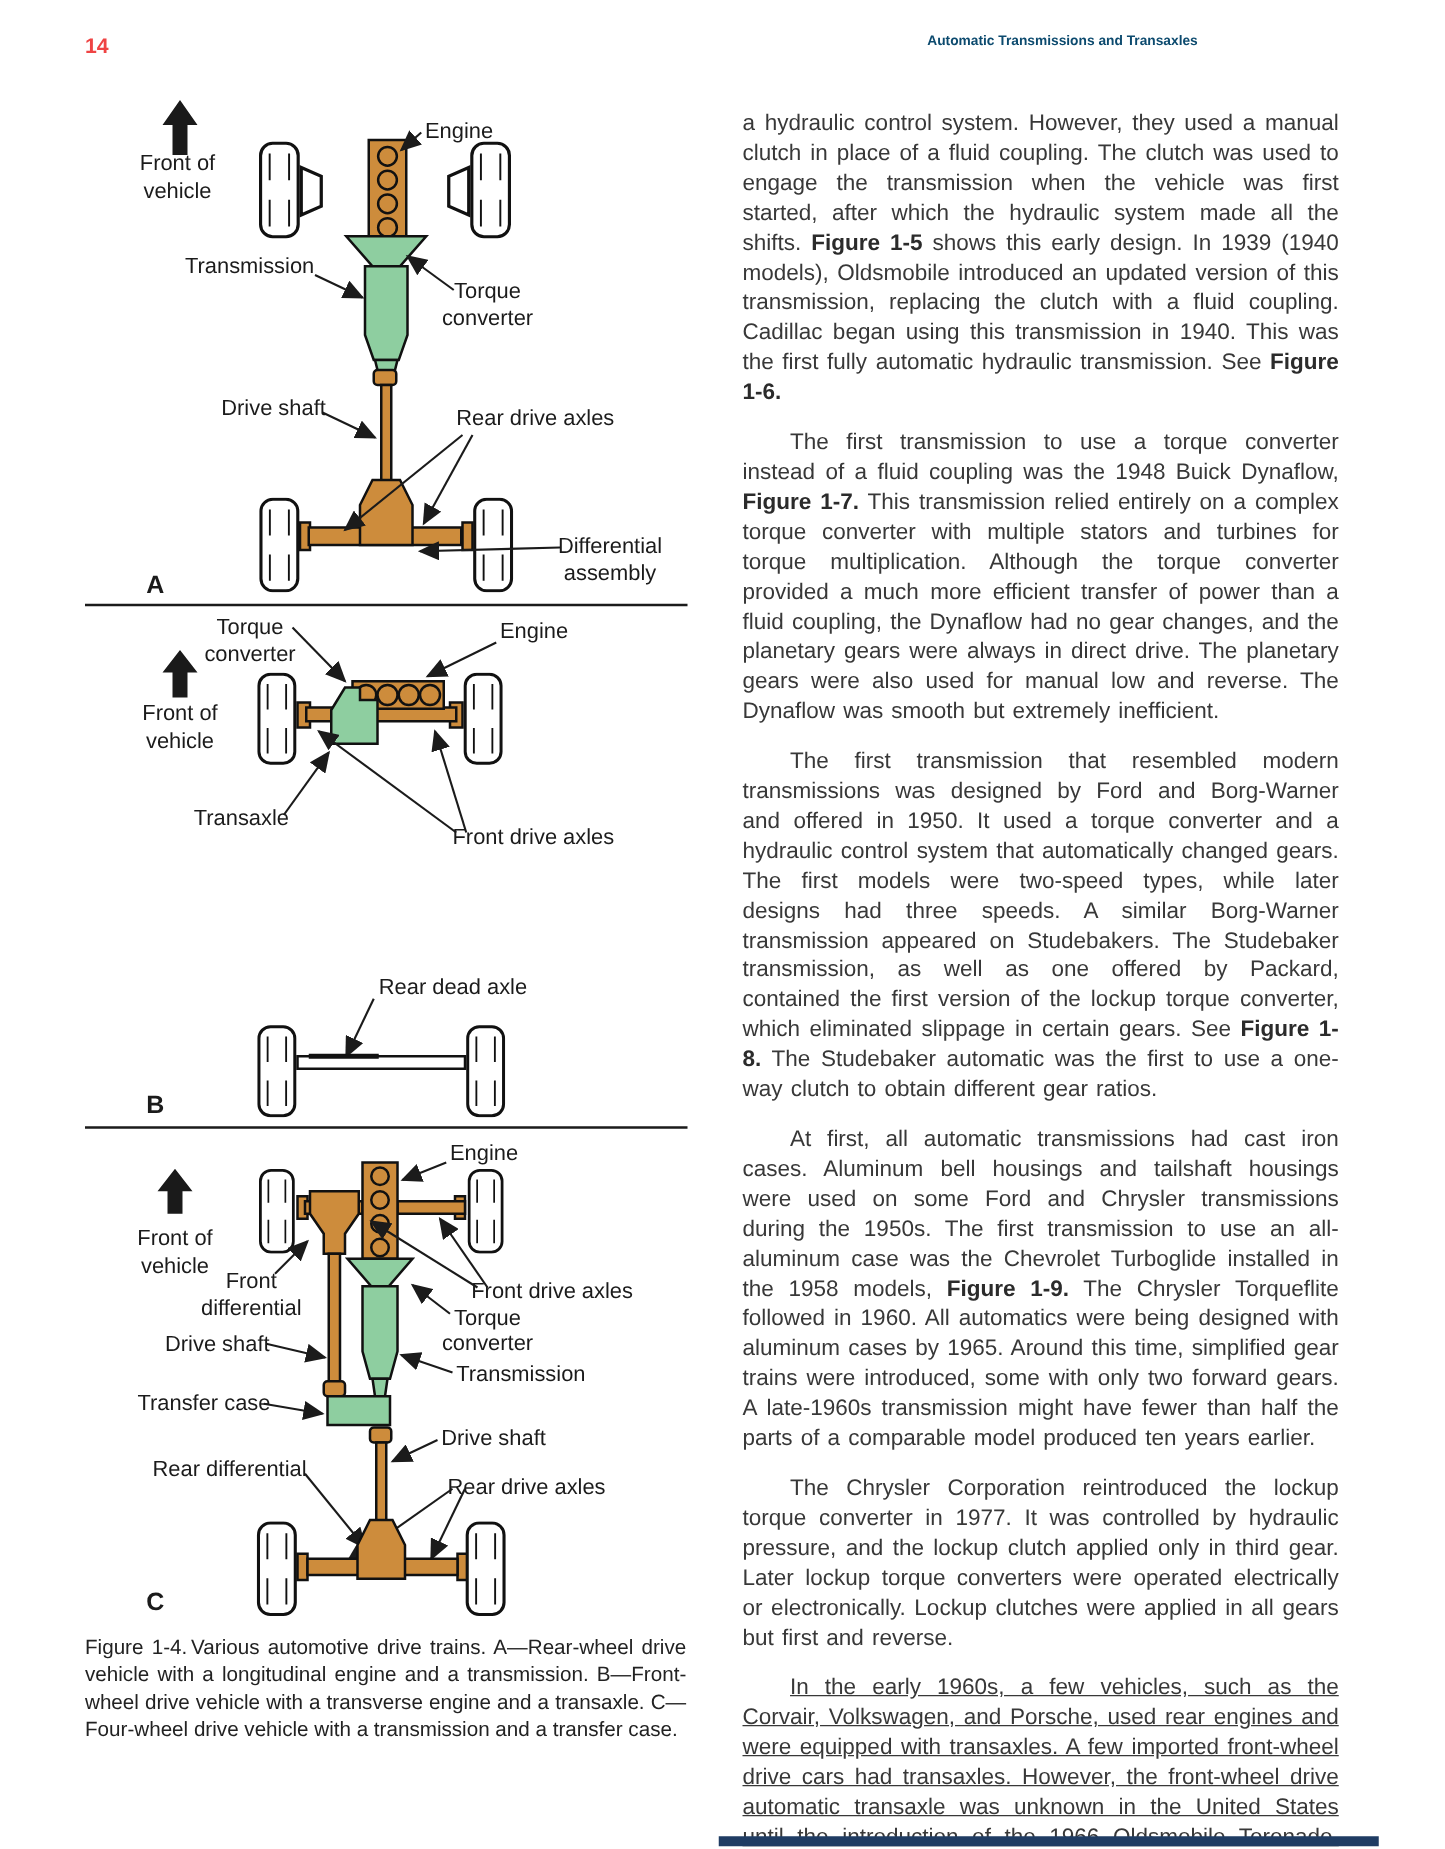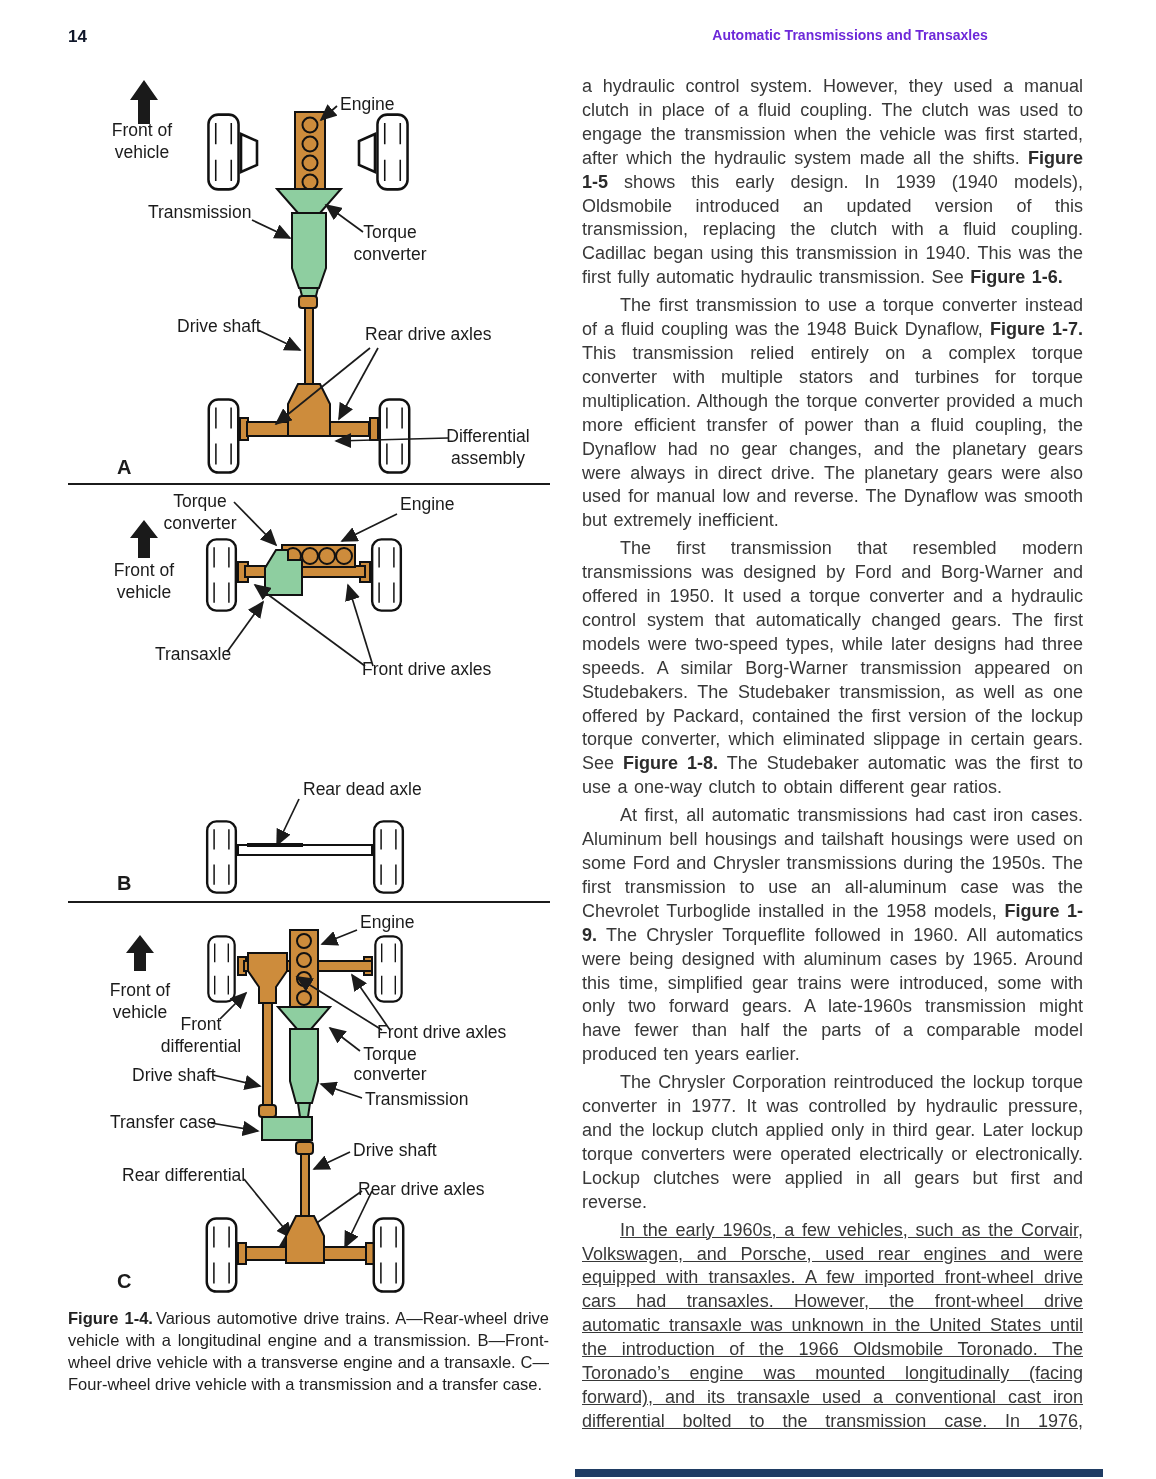--- a/index.html
+++ b/index.html
@@ -1,43 +1,43 @@
 <!DOCTYPE html>
 <html><head>
 <meta charset="utf-8">
 <style>
   html,body{margin:0;padding:0;background:#ffffff;}
   .page{position:relative;width:1156px;height:1479px;background:#ffffff;overflow:hidden;
         font-family:"Liberation Sans",sans-serif;color:#1b1b1b;}
   
-  .page-number{position:absolute;left:68px;top:27px;font-size:17px;font-weight:bold;color:#0f172a;}
+  .page-number{position:absolute;left:68px;top:27px;font-size:17px;font-weight:bold;color:#ef4444;}
   .running-head{position:absolute;left:600px;top:27px;width:500px;text-align:center;
-                font-size:14px;font-weight:bold;color:#6d28d9;}
+                font-size:11px;font-weight:bold;color:#0c4a6e;}
   
   .fig-svg{position:absolute;}
   svg text{font-family:"Liberation Sans",sans-serif;font-size:17.5px;fill:#1b1b1b;}
   svg text.dletter{font-size:20px;font-weight:bold;}
   .oc{fill:#cd8c3c;stroke:#111;stroke-width:2;}
   .gc{fill:#8ecea0;stroke:#111;stroke-width:2;}
   .wh{fill:#fff;stroke:#111;stroke-width:2.6;}
   .blk{fill:#1a1a1a;stroke:none;}
   .ldr{stroke:#1b1b1b;stroke-width:1.7;fill:none;}
   .thin{stroke:#111;stroke-width:1.6;fill:none;}
   .rule{position:absolute;left:68px;width:482px;height:2px;background:#1b1b1b;}
   #rule-a{top:483px;} #rule-b{top:901px;}
   
   .caption{position:absolute;left:68px;top:1308px;width:481px;margin:0;
            font-size:16.5px;line-height:1.33;text-align:justify;color:#222;}
-  .caption .cap-label{font-weight:bold;font-style:normal;margin-right:3px;}
+  .caption .cap-label{font-weight:normal;font-style:normal;margin-right:3px;}
   .caption .cap-text{}
   
   .text-column{position:absolute;left:578px;top:71px;width:509px;
                font-size:18px;line-height:23.9px;text-align:justify;color:#383838;
                word-spacing:1.5px;}
-  .text-column p{margin:4px;text-indent:38px;}
+  .text-column p{margin:16px;text-indent:38px;}
   .text-column p.no-indent{text-indent:0;}
   .text-column p.just-last{text-align-last:justify;text-decoration:underline;}
   .text-column b{color:#2b2b2b;}
   .footer-bar{position:absolute;left:575px;top:1469px;width:528px;height:8px;background:#1f3c63;}
 </style>
 </head>
 <body>
 
 <div class="page">
 

